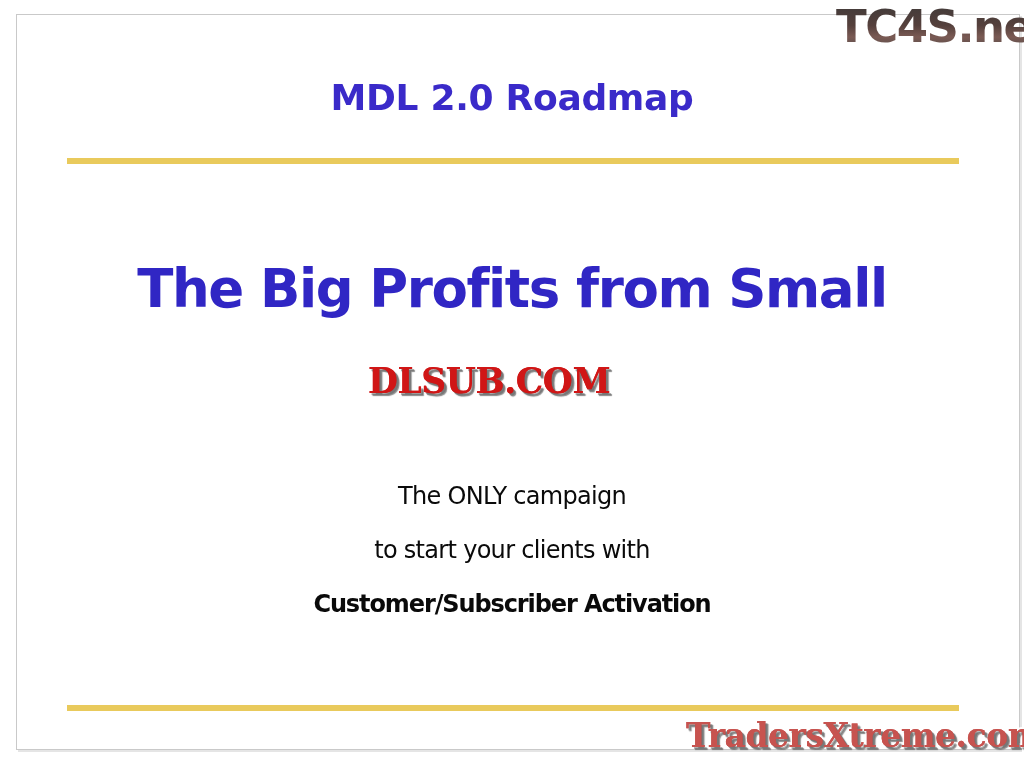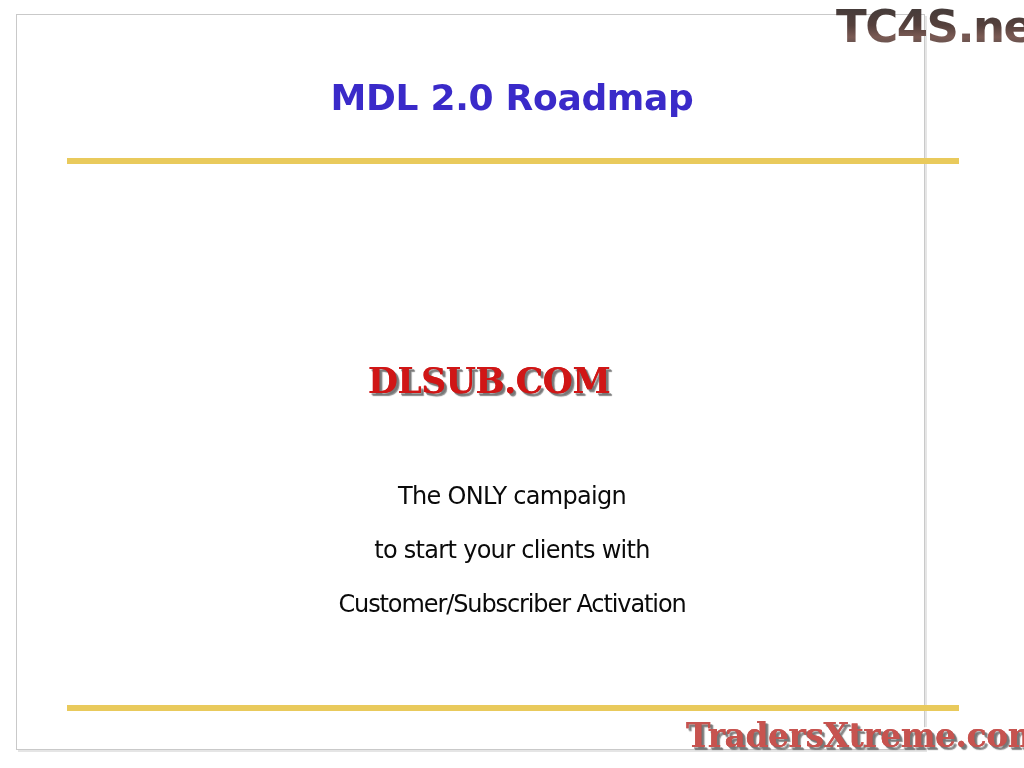--- a/index.html
+++ b/index.html
@@ -17,21 +17,21 @@
     width: 1024px;
     height: 768px;
     background: #ffffff;
   }
 
   
   #slide-frame {
     position: absolute;
     left: 16px;
     top: 14px;
-    width: 909px;
+    width: 1004px;
     height: 736px;
     background: #ffffff;
     border: 1px solid #c9c9c9;
     box-shadow: 2px 2px 0 0 rgba(0,0,0,0.10);
     box-sizing: border-box;
   }
 
   
   #slide-title {
     position: absolute;
@@ -81,21 +81,21 @@
     top: 454px;
     width: 990px;
     text-align: center;
     font-family: "DejaVu Sans", sans-serif;
     font-size: 24px;
     line-height: 54px;
     color: #0a0a0a;
     letter-spacing: -0.7px;
   }
   #subhead .sub-line { display: block; font-weight: normal; }
-  #subhead .sub-line.strong { font-weight: normal; letter-spacing: -1.1px; }
+  #subhead .sub-line.strong { font-weight: bold; letter-spacing: -1.1px; }
 
   
   .wm {
     position: absolute;
     font-family: "DejaVu Serif", serif;
     font-weight: bold;
     white-space: nowrap;
     user-select: none;
   }
 
@@ -161,20 +161,21 @@
 
 <div id="stage">
 
   <div id="slide-frame">
 
     <div id="slide-title">MDL 2.0 Roadmap</div>
 
     <div class="gold-rule" id="gold-rule-top"></div>
 
     <div id="headline">
+      <span class="hl-line">The Big Profits from Small</span>
     </div>
 
     <div id="subhead">
       <span class="sub-line">The ONLY campaign</span>
       <span class="sub-line">to start your clients with</span>
       <span class="sub-line strong">Customer/Subscriber Activation</span>
     </div>
 
     <div class="gold-rule" id="gold-rule-bottom"></div>
 

